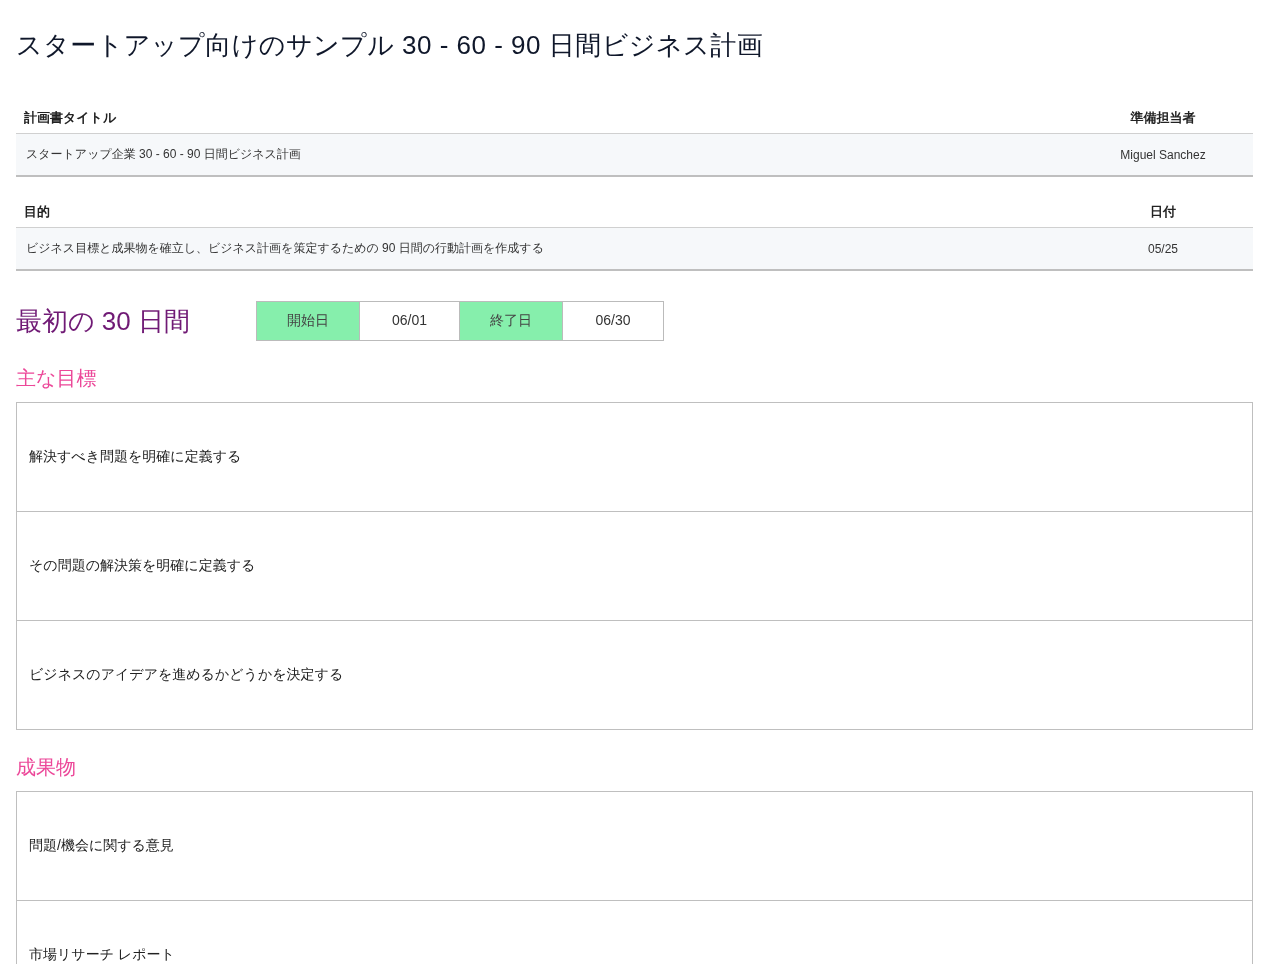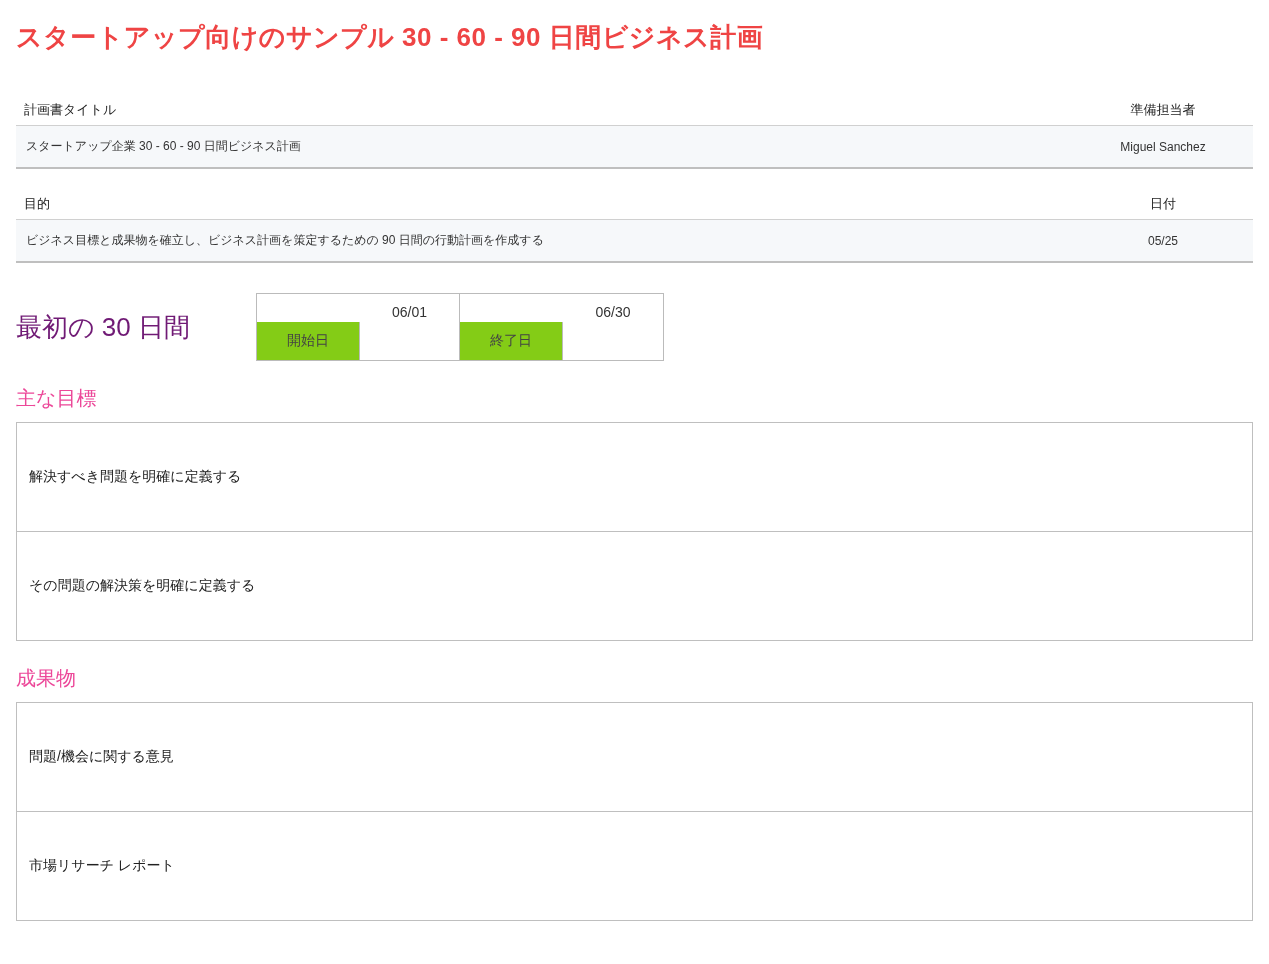--- a/index.html
+++ b/index.html
@@ -5,37 +5,37 @@
   * { box-sizing: border-box; }
   body {
     font-family: "Hiragino Kaku Gothic Pro", "Meiryo", "Yu Gothic", "MS PGothic", sans-serif;
     margin: 0;
     padding: 20px 16px 40px 16px;
     color: #333;
     font-size: 14px;
     background: #fff;
   }
   h1.page-title {
-    color: #ef4444;
+    color: #0f172a;
     font-size: 26px;
-    font-weight: 700;
-    margin: 0 0 40px 0;
+    font-weight: 400;
+    margin: 8px 0 40px 0;
     letter-spacing: 0.5px;
   }
 
   
   table.info {
     width: 100%;
     border-collapse: collapse;
     margin-bottom: 20px;
   }
   table.info th {
     text-align: left;
     font-size: 13px;
-    font-weight: normal;
+    font-weight: bold;
     color: #222;
     padding: 6px 8px;
     border-bottom: 1px solid #d0d0d0;
     background: #fff;
   }
   table.info th.right { text-align: center; width: 180px; }
   table.info td {
     padding: 12px 10px;
     background: #f6f8fa;
     border-bottom: 2px solid #bfbfbf;
@@ -64,23 +64,22 @@
   }
   .date-box .cell {
     padding: 10px 30px;
     font-size: 14px;
     border-right: 1px solid #bbb;
     text-align: center;
     min-width: 100px;
   }
   .date-box .cell:last-child { border-right: none; }
   .date-box .label {
-    background: #84cc16;
+    background: #86efac;
     color: #444;
-    margin-top: 28px;
   }
   .date-box .value {
     background: #fff;
     color: #333;
   }
 
   
   h3.sub {
     font-size: 20px;
     font-weight: 500;
@@ -150,20 +149,23 @@
 
 <h3 class="sub">主な目標</h3>
 <table class="list-boxes">
   <tbody>
       <tr>
         <td class="item">解決すべき問題を明確に定義する</td>
       </tr>
   <tr>
         <td class="item">その問題の解決策を明確に定義する</td>
       </tr>
+  <tr>
+        <td class="item">ビジネスのアイデアを進めるかどうかを決定する</td>
+      </tr>
 </tbody>
   </table>
 
 <h3 class="sub">成果物</h3>
 <table class="list-boxes">
   <tbody>
       <tr>
         <td class="item">問題/機会に関する意見</td>
       </tr>
   <tr>

